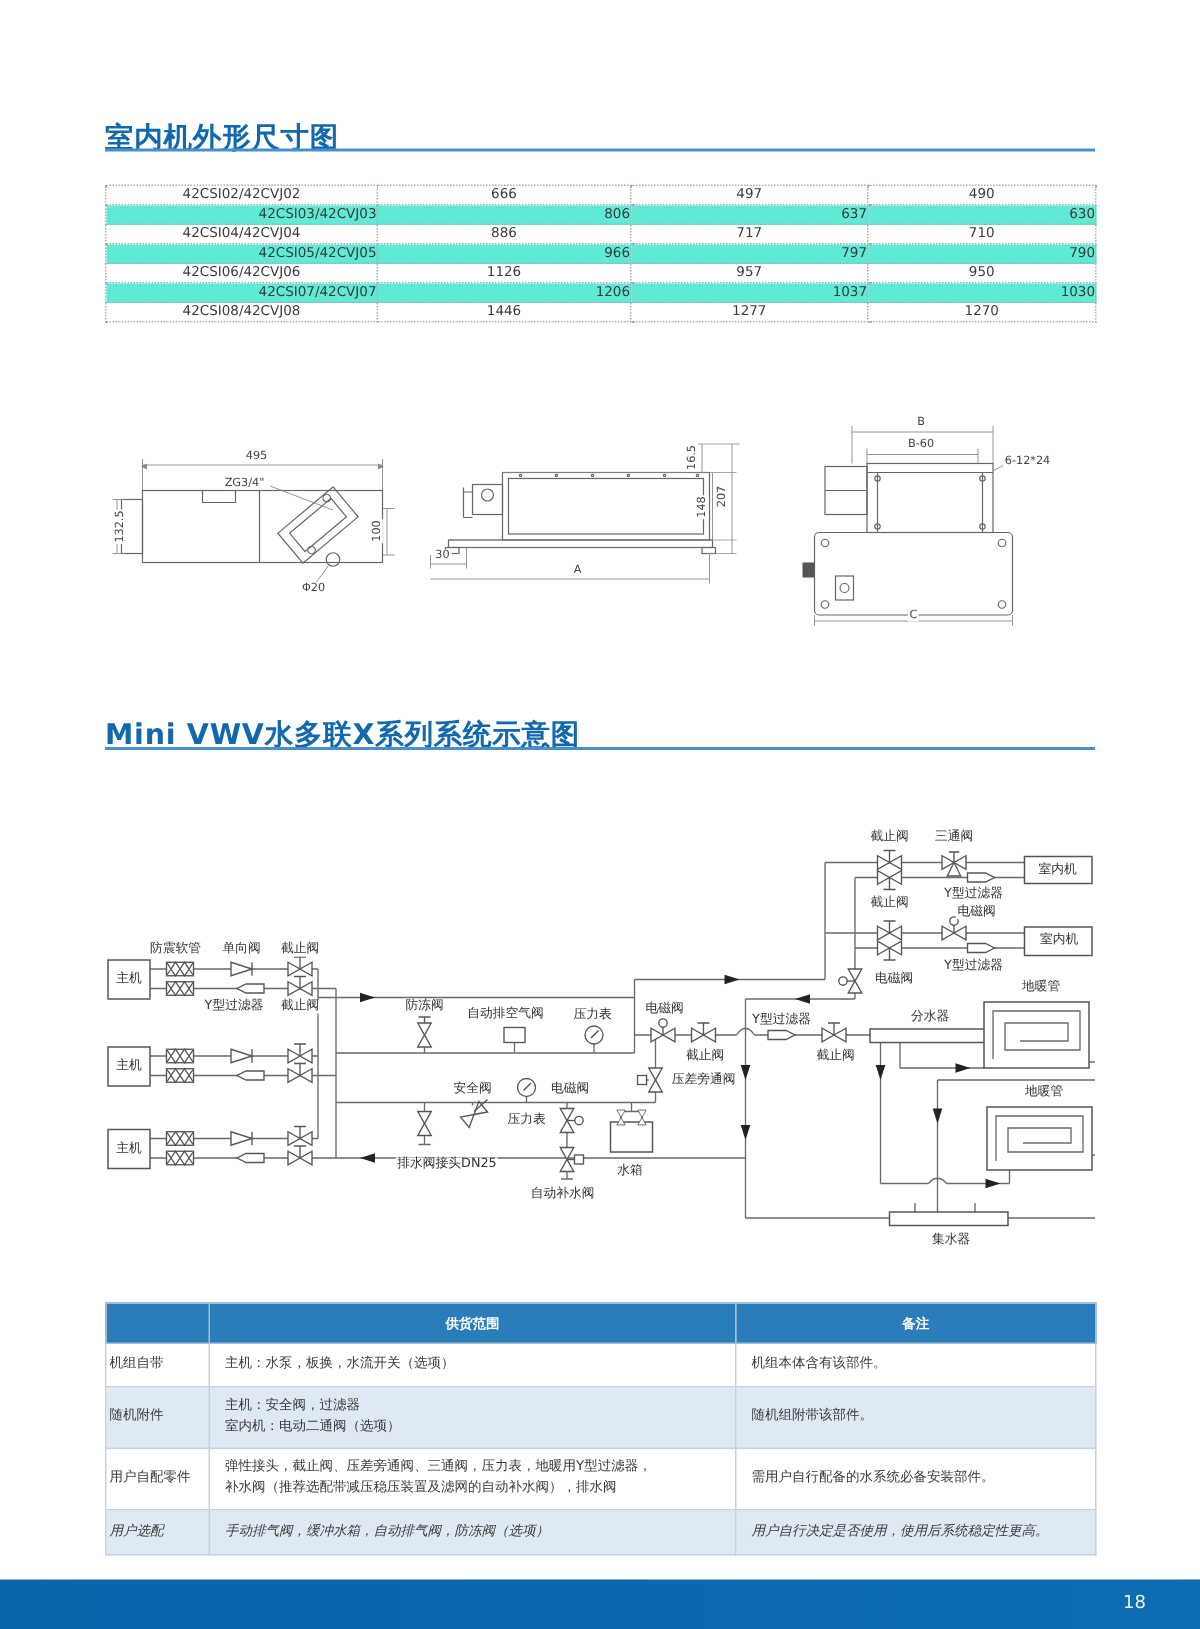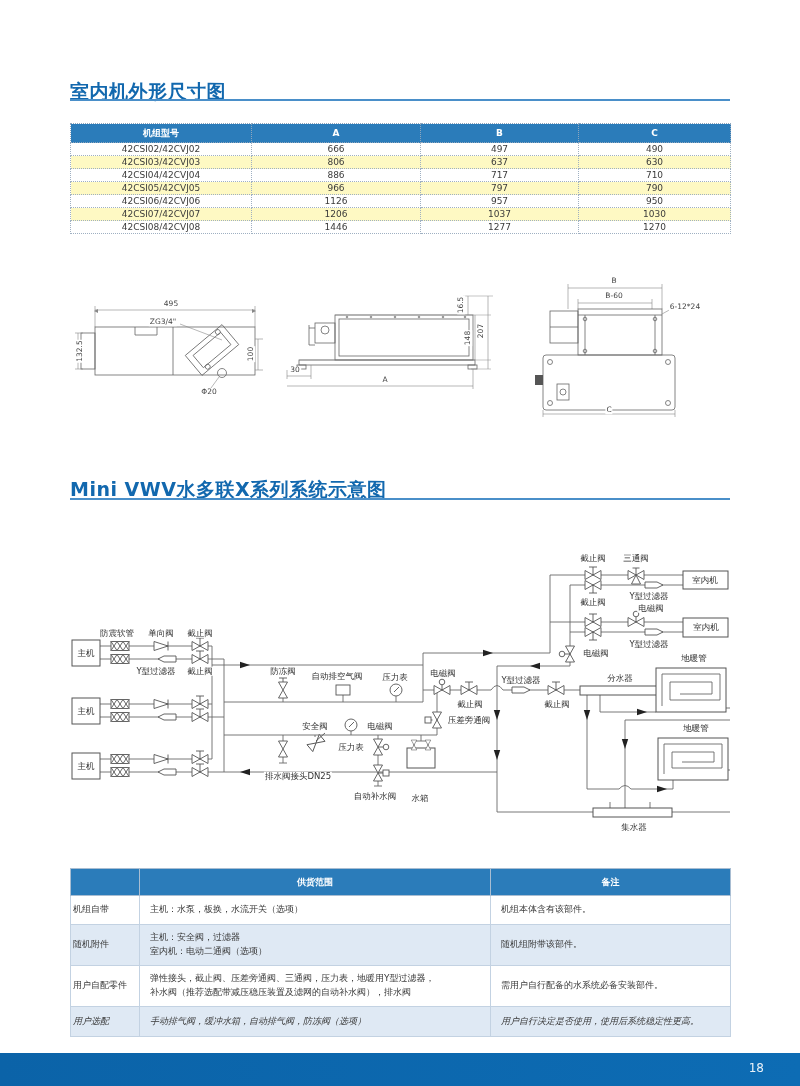--- a/index.html
+++ b/index.html
@@ -3,21 +3,21 @@
 <meta charset="utf-8">
 <style>
   html,body{margin:0;padding:0;}
   body{width:800px;height:1086px;background:#ffffff;font-family:"DejaVu Sans","Liberation Sans",sans-serif;position:relative;overflow:hidden;}
   .sec-title{position:absolute;left:70px;width:660px;font-size:19px;font-weight:bold;color:#1268ae;letter-spacing:.5px;}
   .sec-rule{position:absolute;left:70px;width:660px;height:2px;background:#4a8fc9;}
   
   .t1{position:absolute;left:70px;top:123px;width:660px;border-collapse:collapse;table-layout:fixed;font-size:9px;color:#3a3a3a;}
   .t1 th{background:#2b7cba;color:#fff;font-weight:bold;height:16px;border:1px dotted #8fa6bd;}
   .t1 td{height:12px;text-align:center;border:1px dotted #9fb0c2;padding:0;}
-  .t1 tr.alt td{background:#fef9c3;}
+  .t1 tr.alt td{background:#5eead4;text-align:right;}
   
   .t2{position:absolute;left:70px;top:868px;width:660px;border-collapse:collapse;table-layout:fixed;font-size:9px;color:#3a3a3a;}
   .t2 th{background:#2b7cba;color:#fff;font-weight:bold;height:24px;border:1px solid #a8bdd2;}
   .t2 td{border:1px solid #c3d2e2;padding:2px 10px;line-height:1.55;vertical-align:middle;}
   .t2 td.cat{text-align:left;padding:2px 2px;}
   .t2 tr.alt td{background:#dfe9f4;}
   .t2 .pre{white-space:pre-line;}
   .t2 tr.r1 td{height:24px;} .t2 tr.r2 td{height:36px;} .t2 tr.r3 td{height:36px;} .t2 tr.r4 td{height:25px;font-style:italic;}
   
   .fig{position:absolute;}
@@ -35,26 +35,20 @@
 <div class="sec-rule" style="top:99px;"></div>
 
 <table class="t1">
   <colgroup>
       <col style="width:181px">
       <col style="width:169px">
       <col style="width:158px">
       <col style="width:152px">
     </colgroup>
   <tbody>
-      <tr>
-    <th>机组型号</th>
-    <th>A</th>
-    <th>B</th>
-    <th>C</th>
-  </tr>
   <tr>
         <td>42CSI02/42CVJ02</td>
         <td>666</td>
         <td>497</td>
         <td>490</td>
       </tr>
   <tr class="alt">
         <td>42CSI03/42CVJ03</td>
         <td>806</td>
         <td>637</td>
@@ -360,21 +354,21 @@
     <span class="lbl" style="left: 325px; top: 147px; transform: translate(-50%, -50%);">压力表</span>
     <span class="lbl" style="left: 373px; top: 143px; transform: translate(-50%, -50%);">电磁阀</span>
     <span class="lbl" style="left: 400px; top: 174px; transform: translate(-50%, -50%);">截止阀</span>
     <span class="lbl" style="left: 451px; top: 150px; transform: translate(-50%, -50%);">Y型过滤器</span>
     <span class="lbl" style="left: 487px; top: 174px; transform: translate(-50%, -50%);">截止阀</span>
     <span class="lbl" style="left: 550px; top: 148px; transform: translate(-50%, -50%);">分水器</span>
     <span class="lbl" style="left: 399px; top: 190px; transform: translate(-50%, -50%); text-align: right;">压差旁通阀</span>
     <span class="lbl" style="left: 245px; top: 196px; transform: translate(-50%, -50%);">安全阀</span>
     <span class="lbl" style="left: 281px; top: 217px; transform: translate(-50%, -50%);">压力表</span>
     <span class="lbl" style="left: 310px; top: 196px; transform: translate(-50%, -50%);">电磁阀</span>
-    <span class="lbl" style="left: 350px; top: 268px; transform: translate(-50%, -50%);">水箱</span>
+    <span class="lbl" style="left: 350px; top: 251px; transform: translate(-50%, -50%);">水箱</span>
     <span class="lbl" style="left: 305px; top: 266px; transform: translate(-50%, -50%);">自动补水阀</span>
     <span class="lbl" style="left: 228px; top: 246px; transform: translate(-50%, -50%);">排水阀接头DN25</span>
     <span class="lbl" style="left: 624px; top: 128px; transform: translate(-50%, -50%);">地暖管</span>
     <span class="lbl" style="left: 626px; top: 198px; transform: translate(-50%, -50%);">地暖管</span>
     <span class="lbl" style="left: 564px; top: 297px; transform: translate(-50%, -50%);">集水器</span>
   </div>
 
 <table class="t2">
   <colgroup>
       <col style="width:69px">

